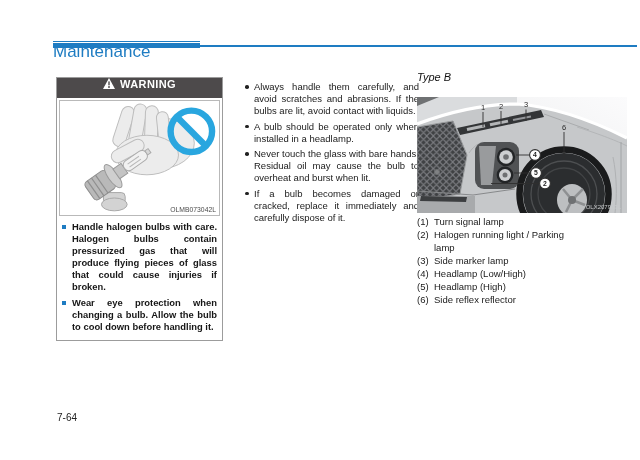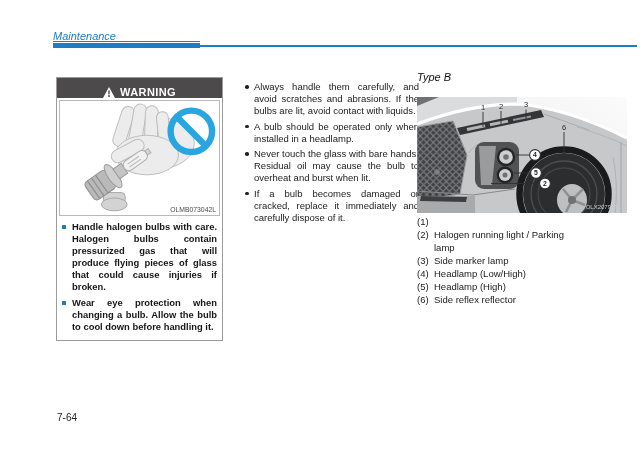--- a/index.html
+++ b/index.html
@@ -1,25 +1,25 @@
 <!DOCTYPE html>
 <html><head>
 <meta charset="utf-8">
 <style>
   html,body{margin:0;padding:0;background:#ffffff;}
   .page{position:relative;width:640px;height:460px;background:#fff;overflow:hidden;
         font-family:"Liberation Sans",sans-serif;color:#1c1c1c;}
   
-  .chapter{position:absolute;left:53px;top:30px;font-size:11px;color:#1e7cc2;font-style:italic;}
+  .chapter{position:absolute;left:53px;top:42px;font-size:17px;color:#1e7cc2;}
   .rule-hair{position:absolute;left:53px;top:41px;width:147px;height:1px;background:#1e7cc2;}
   .rule-thick{position:absolute;left:53px;top:43px;width:147px;height:4.5px;background:#1e7cc2;}
   .rule-thin{position:absolute;left:200px;top:45px;width:437px;height:1.5px;background:#1e7cc2;}
   
   .warnbox{position:absolute;left:56px;top:77px;width:165px;height:262px;border:1px solid #9c9c9c;background:#fff;}
-  .warnbar{height:20px;background:#4d4a4b;color:#fff;display:flex;align-items:flex-end;justify-content:center;gap:5px;
+  .warnbar{height:20px;background:#4d4a4b;color:#fff;display:flex;align-items:flex-start;justify-content:center;gap:5px;
            font-weight:bold;font-size:11px;letter-spacing:.4px;}
   .warnimg{margin:2px;border:1px solid #b9b9b9;height:114px;position:relative;background:#fff;}
   .imgcode{position:absolute;right:3px;bottom:2px;font-size:6.8px;color:#4a4a4a;}
   .warnlist{list-style:none;margin:5px 0 0 0;padding:0 5px 0 4px;}
   .warnlist li{position:relative;padding-left:11px;margin-bottom:4px;font-size:9.4px;font-weight:bold;
                line-height:12px;text-align:justify;color:#161616;}
   .sq{position:absolute;left:1px;top:4px;width:3.5px;height:3.5px;background:#1e7cc2;}
   
   .tips{position:absolute;left:230px;top:69px;width:177px;list-style:none;margin:12px;padding:0;}
   .tips li{position:relative;padding-left:12px;margin-bottom:3.5px;font-size:9.5px;line-height:12px;
@@ -199,20 +199,21 @@
             <text x="128" y="88.9">2</text>
           </g>
         </g>
       </g>
     </svg>
   </div>
 
   <div class="legend">
     <div class="row">
         <span class="num">(1)</span>
+        <span class="lab">Turn signal lamp</span>
       </div>
     <div class="row">
         <span class="num">(2)</span>
         <span class="lab">Halogen running light / Parking lamp</span>
       </div>
     <div class="row">
         <span class="num">(3)</span>
         <span class="lab">Side marker lamp</span>
       </div>
     <div class="row">

